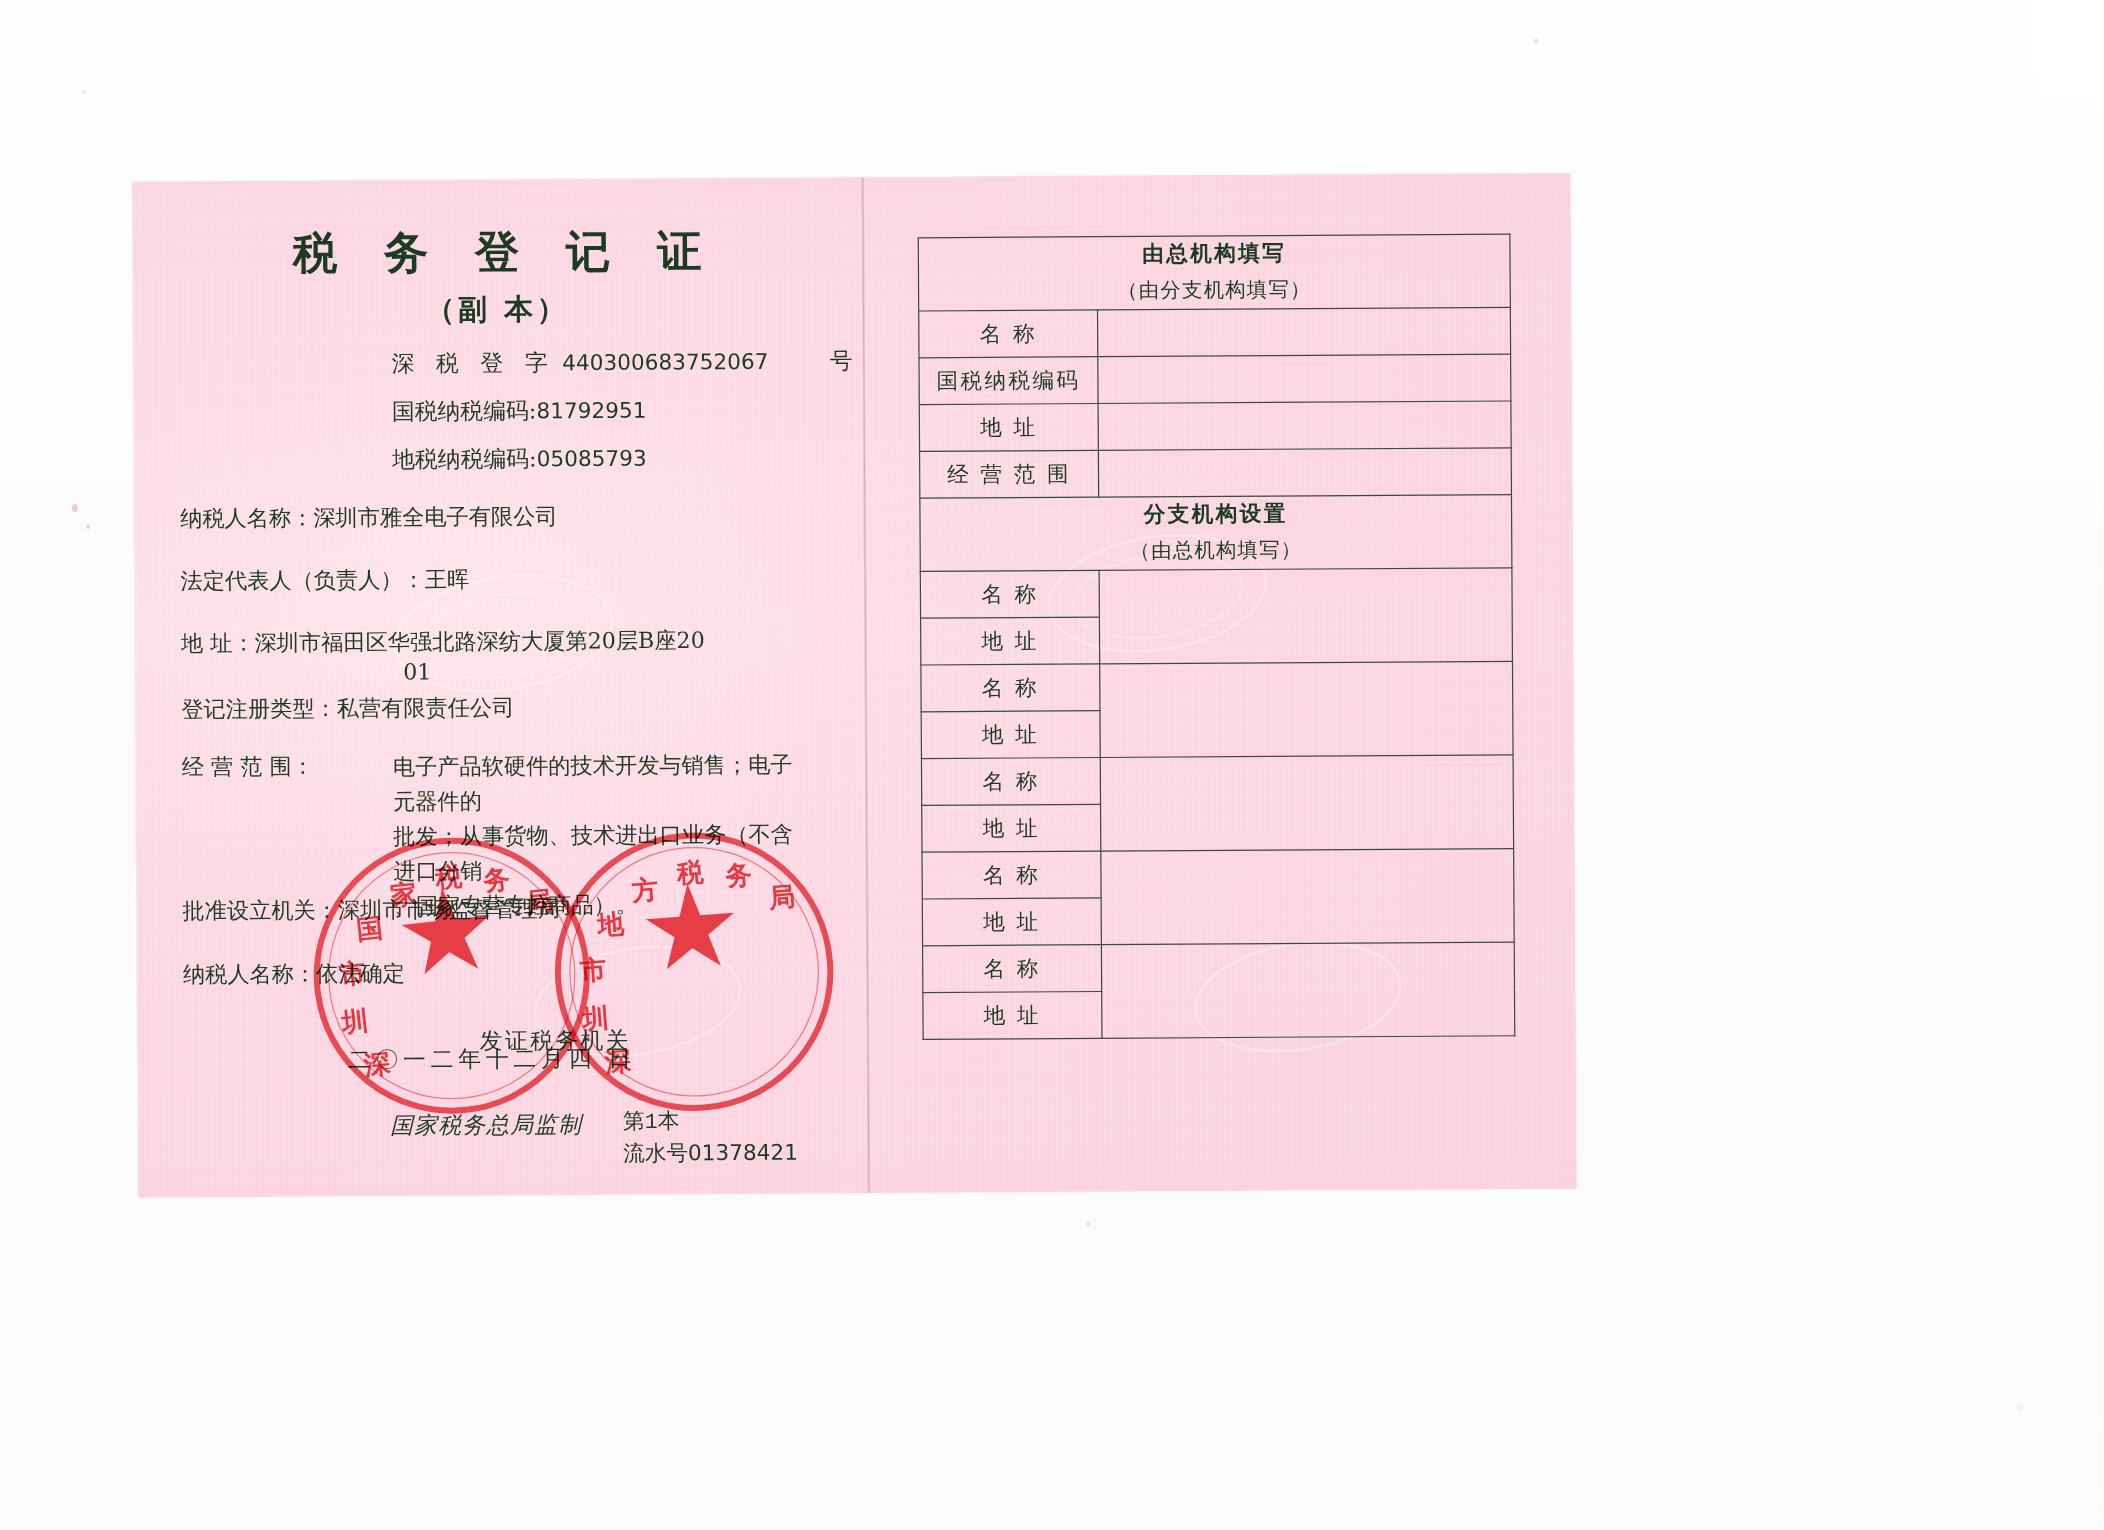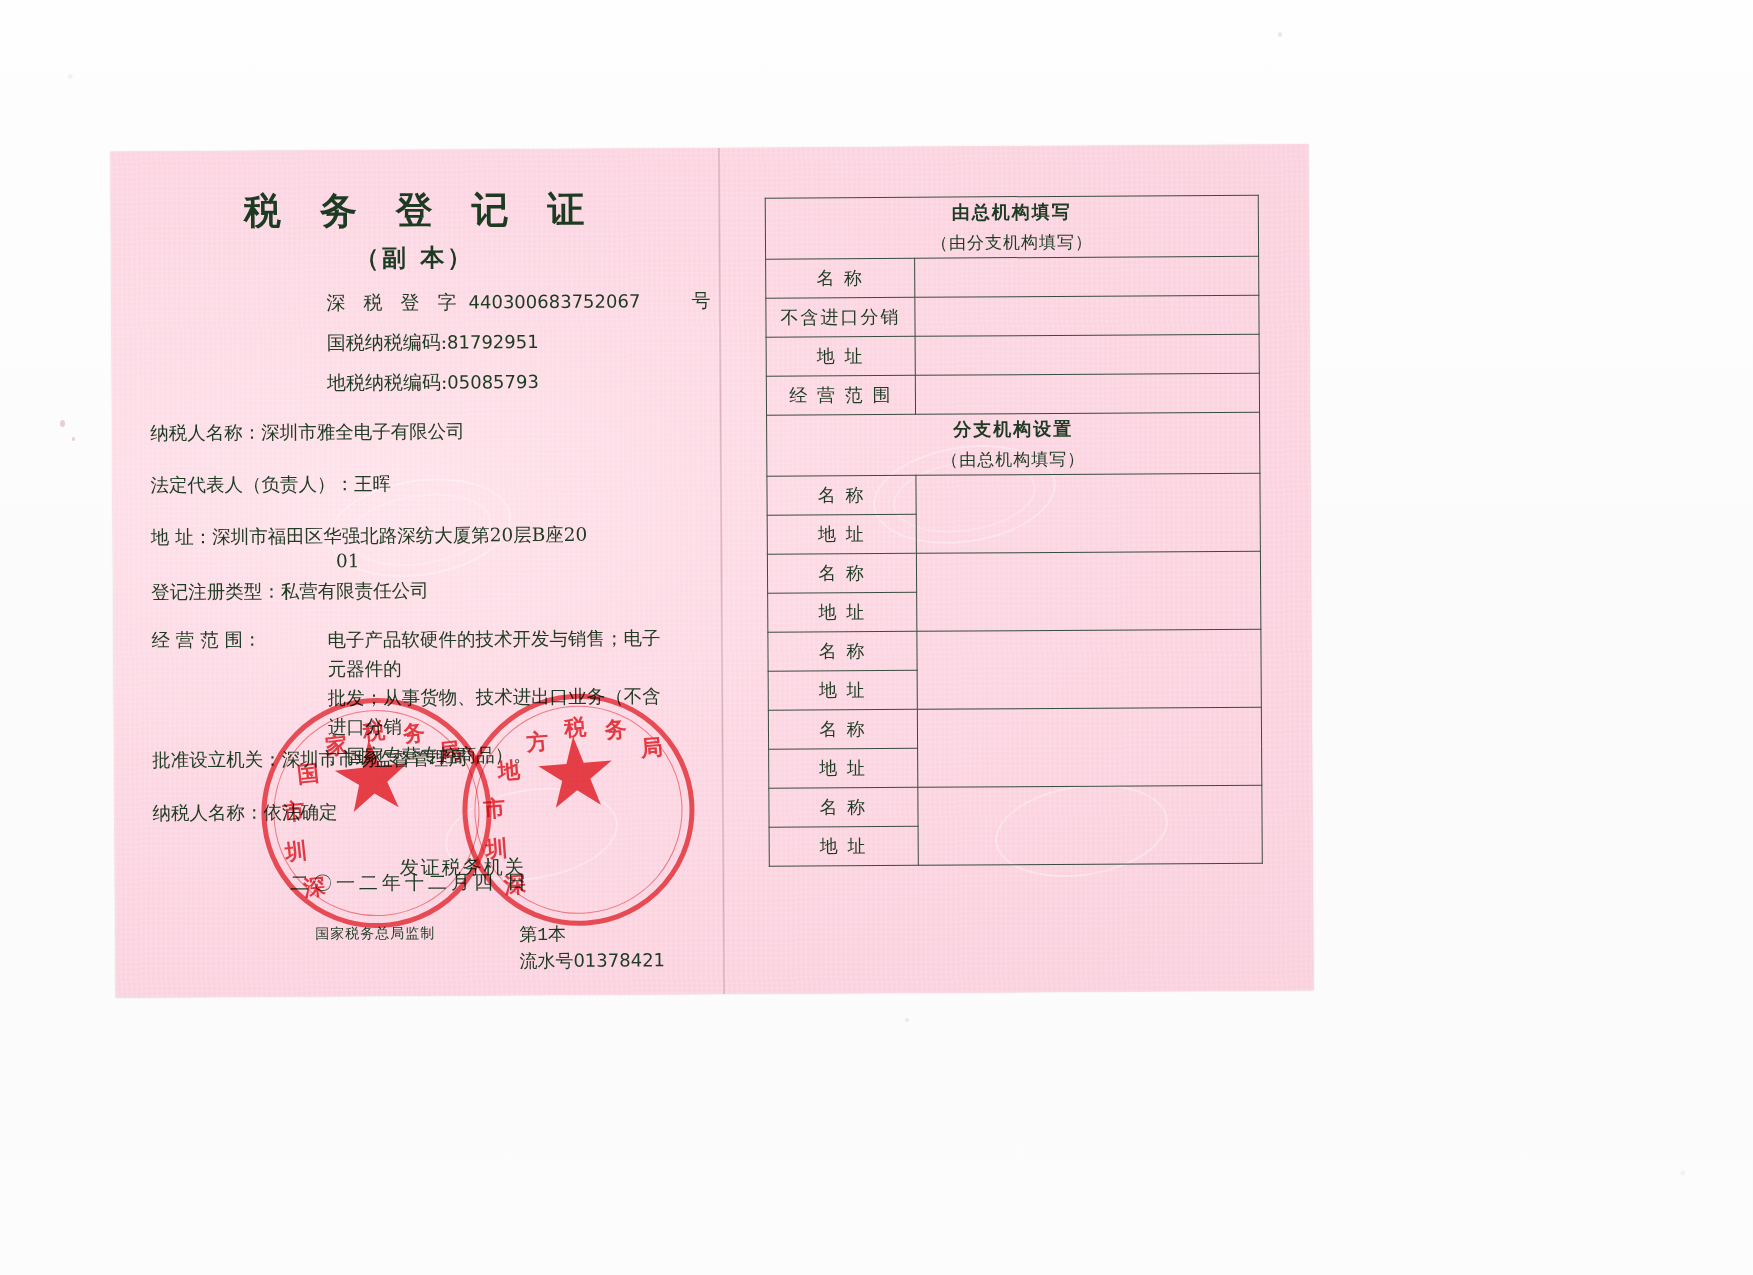--- a/index.html
+++ b/index.html
@@ -162,25 +162,26 @@
   #issue-date {
     position: absolute;
     left: 175px;
     top: 720px;
     font-size: 19px;
     letter-spacing: 4px;
     color: #1d3a22;
   }
   #footer-left {
     position: absolute;
-    left: 200px;
+    left: 210px;
     top: 775px;
-    font-size: 14px;
+    font-size: 19px;
     letter-spacing: 1px;
     color: #1d3a22;
+    font-style: italic;
   }
   #footer-book {
     position: absolute;
     left: 404px;
     top: 773px;
     font-size: 18px;
     color: #1d3a22;
     font-family: Liberation Mono, monospace;
   }
   #footer-serial {
@@ -403,21 +404,21 @@
           <td class="hdr" colspan="2">
             <span>由总机构填写</span>
             <span class="sub">（由分支机构填写）</span>
           </td>
         </tr>
         <tr>
           <td class="lab">名        称</td>
           <td class="blank"></td>
         </tr>
         <tr>
-          <td class="lab">不含进口分销</td>
+          <td class="lab">国税纳税编码</td>
           <td class="blank"></td>
         </tr>
         <tr>
           <td class="lab">地        址</td>
           <td class="blank"></td>
         </tr>
         <tr>
           <td class="lab">经 营 范 围</td>
           <td class="blank"></td>
         </tr>

